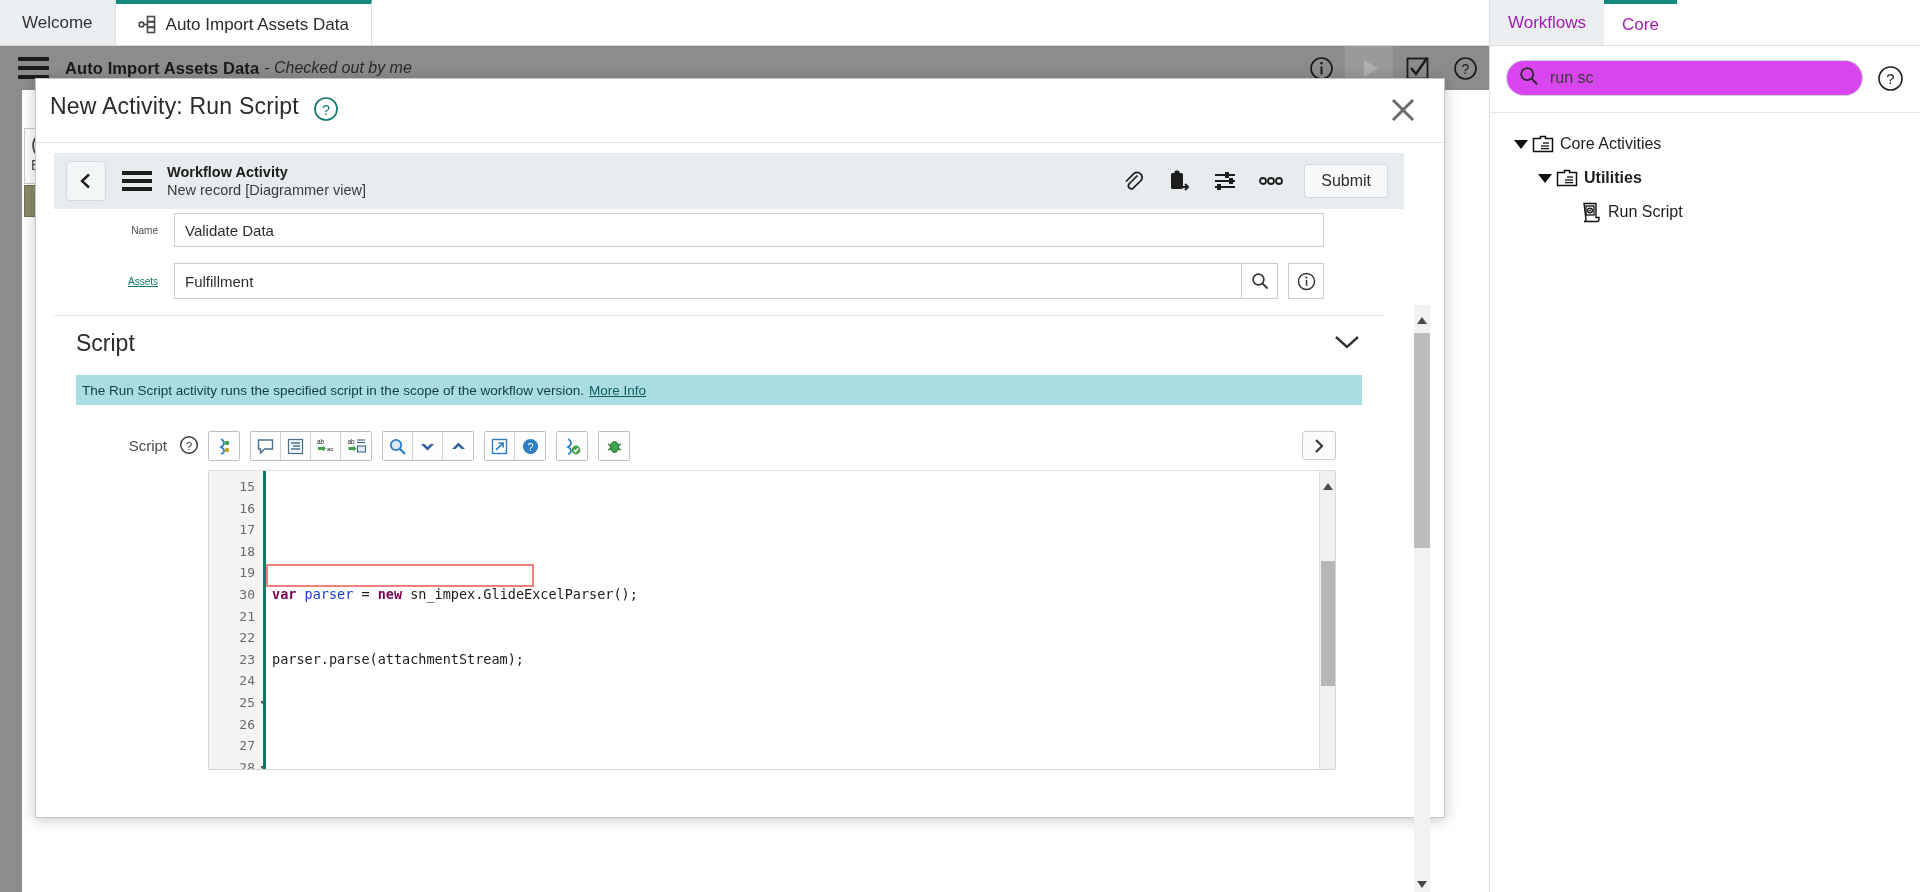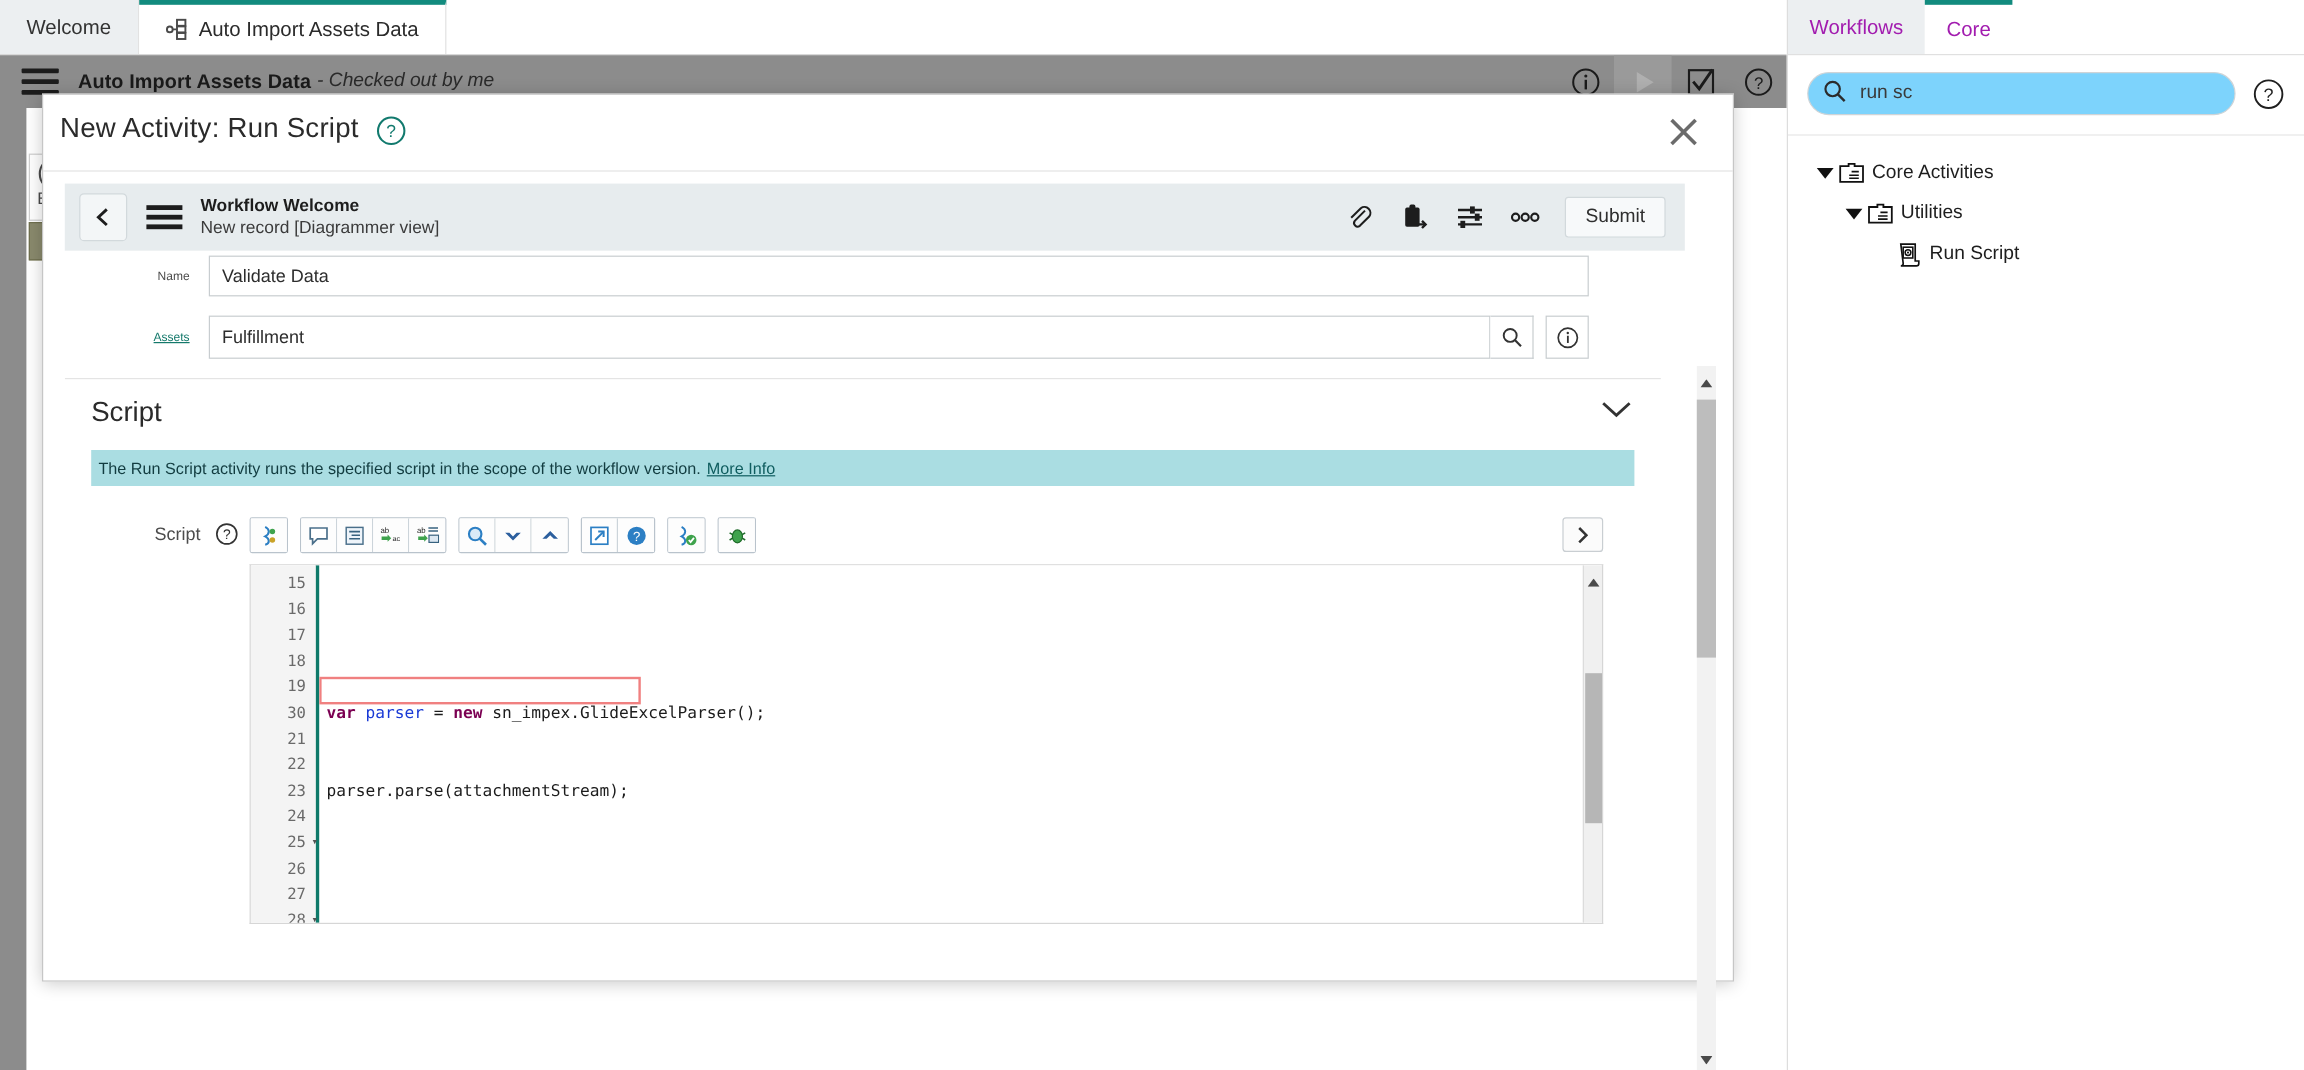--- a/index.html
+++ b/index.html
@@ -209,35 +209,35 @@
   .rp-tabs { display:flex; align-items:flex-end; height:46px; border-bottom:1px solid #e0e0e0; }
   .rp-tab {
     height:45px; padding:0 18px; display:flex; align-items:center;
     font-size:17px; color:#a21caf; cursor:pointer; background:#fff;
   }
   .rp-tab.inactive { background:#eceff1; }
   .rp-tab.active { border-top:4px solid #128b7e; background:#fff; }
   .rp-searchrow { display:flex; align-items:center; padding:14px 16px 16px 16px; gap:14px;}
   .rp-search {
     flex:1; height:36px; border:1px solid #cfd4d7; border-radius:18px;
-    display:flex; align-items:center; padding:0 12px; background:#7dd3fc;
+    display:flex; align-items:center; padding:0 12px; background:#d946ef;
   }
   .rp-search input {
     border:none; outline:none; flex:1; font-size:16px; color:#3a3a3a;
     margin-left:9px; background:transparent; font-family:"Liberation Sans", sans-serif;
   }
   .rp-help { width:27px; height:27px; cursor:pointer; }
   .rp-divider { border-top:1px solid #e6e6e6; margin:0 0 0 0; }
 
   .tree { padding:14px 0 0 0; font-size:16px; color:#1e1e1e; }
   .tnode { display:flex; align-items:center; height:34px; cursor:pointer; }
   .tnode .tw { width:18px; display:flex; justify-content:center; align-items:center; }
   .tnode .tico { width:26px; display:flex; align-items:center; justify-content:center; margin-right:4px;}
   .lvl1 { padding-left:22px; }
-  .lvl2 { padding-left:46px; }
+  .lvl2 { padding-left:46px;font-weight:bold; }
   .lvl3 { padding-left:70px; }
   .caret { width:0;height:0;border-left:7px solid transparent;border-right:7px solid transparent;border-top:9px solid #111;}
 </style>
 </head>
 <body>
 
 <div class="screen">
 
   <div class="tabstrip">
     <div class="tab inactive">
@@ -327,21 +327,21 @@
         <svg width="18" height="18" viewBox="0 0 18 18">
             <polyline points="12,2.5 5,9 12,15.5" fill="none" stroke="#1d1d1d" stroke-width="2.4"></polyline>
           </svg>
       </div>
       <div class="wf-burger">
           <i></i>
           <i></i>
           <i></i>
         </div>
       <div class="wf-texts">
-        <div class="wf-t1">Workflow Welcome</div>
+        <div class="wf-t1">Workflow Activity</div>
         <div class="wf-t2">New record [Diagrammer view]</div>
       </div>
       <div class="wf-actions">
         <div class="wf-ico">
           <svg width="24" height="24" viewBox="0 0 24 24">
               <path d="M16.5 6.5 L8 15 a3 3 0 0 0 4.2 4.2 L20 11.5 a5 5 0 0 0-7-7 L5 12.5" fill="none" stroke="#1d1d1d" stroke-width="1.7"></path>
             </svg>
         </div>
         <div class="wf-ico">
           <svg width="24" height="24" viewBox="0 0 24 24">

